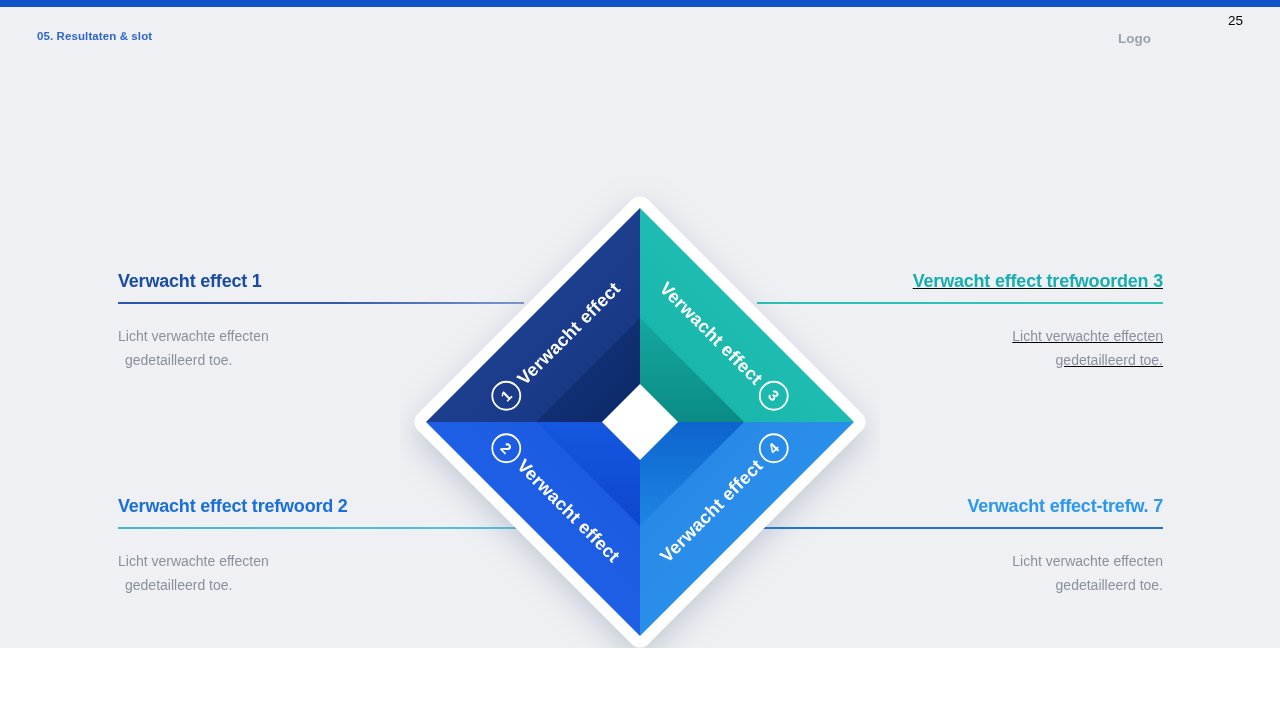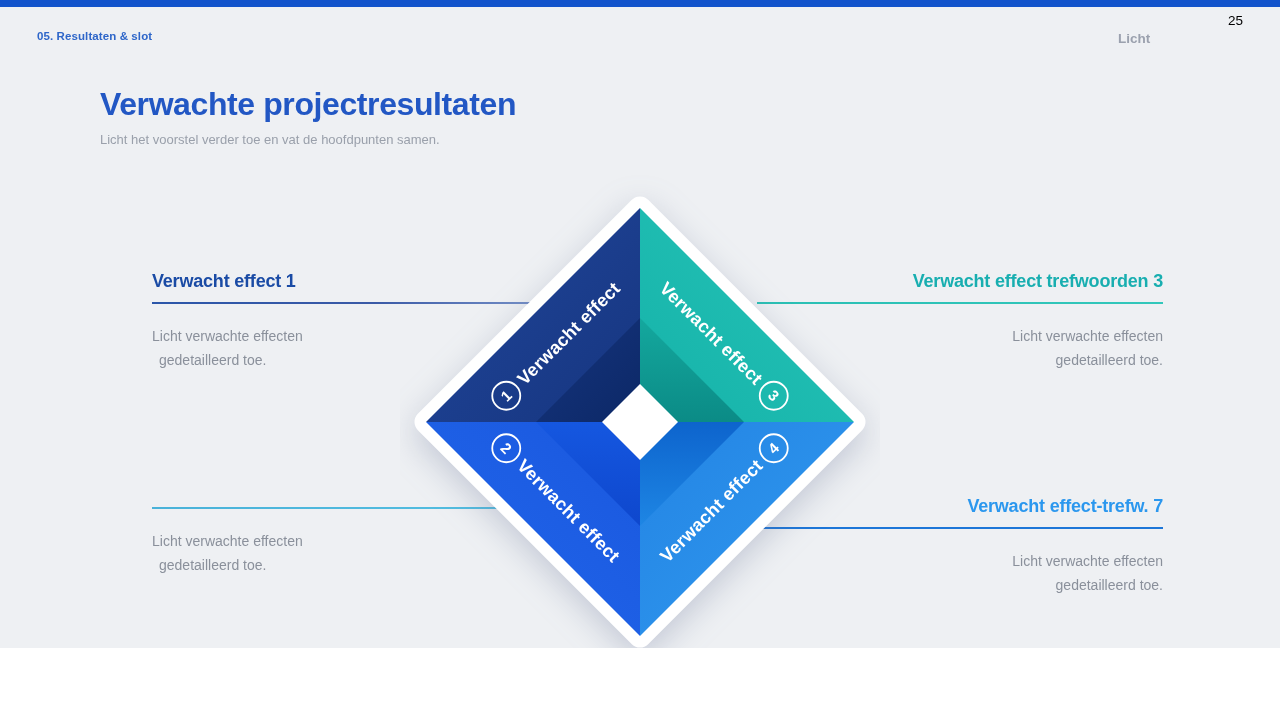--- a/index.html
+++ b/index.html
@@ -31,31 +31,31 @@
 
   .title {
     position:absolute; left:100px; top:86px;
     font-size:32px; font-weight:700; color:#2257c4; letter-spacing:-0.4px;
   }
   .subtitle {
     position:absolute; left:100px; top:132px;
     font-size:13px; font-weight:400; color:#9aa0ab;
   }
 
-  .effect-block { position:absolute; width:406px;margin-left:34px; }
+  .effect-block { position:absolute; width:406px; }
   .effect-block.left  { text-align:left; }
   .effect-block.right { text-align:right; }
   .eb-heading { font-size:18px; font-weight:700; line-height:20px; letter-spacing:-0.2px; }
   .eb-line    { margin-top:11px; height:2px; width:100%; }
   .eb-desc    { margin-top:21px; font-size:14px; line-height:23.5px; color:#8a909b; }
   .effect-block.left .eb-desc .line2 { padding-left:7px; }
 
   .block-1 { left:118px; top:271px; }
   .block-2 { left:118px; top:496px; }
-  .block-3 { right:117px; top:271px; }
+  .block-3 { right:117px; top:271px;text-decoration:underline; }
   .block-4 { right:117px; top:496px; }
 
   .block-1 .eb-heading { color:#1a4ba5; }
   .block-2 .eb-heading { color:#1a6ed8; }
   .block-3 .eb-heading { color:#18aeb0; }
   .block-4 .eb-heading { color:#2b97ee; }
 
   .block-1 .eb-line { background:linear-gradient(90deg,#2b56a9 0%,#3a5aa6 55%,#7d97cc 100%); }
   .block-2 .eb-line { background:linear-gradient(90deg,#49b2d9 0%,#55c0e2 100%); }
   .block-3 .eb-line { background:linear-gradient(90deg,#2abfb4 0%,#32c7bb 100%); }
@@ -71,36 +71,35 @@
   .seg-num   { font-size:15px; font-weight:400; }
 </style>
 </head>
 <body>
 
 <div class="slide">
 
   <div class="top-bar"></div>
 
   <div class="breadcrumb">05. Resultaten &amp; slot</div>
-  <div class="logo">Licht</div>
+  <div class="logo">Logo</div>
   <div class="page-num">25</div>
 
-  <div class="title">Verwachte projectresultaten</div>
-  <div class="subtitle">Licht het voorstel verder toe en vat de hoofdpunten samen.</div>
 
   <div class="effect-block left block-1">
     <div class="eb-heading">Verwacht effect 1</div>
     <div class="eb-line"></div>
     <div class="eb-desc">
       <div class="line1">Licht verwachte effecten</div>
       <div class="line2">gedetailleerd toe.</div>
     </div>
   </div>
 
   <div class="effect-block left block-2">
+    <div class="eb-heading">Verwacht effect trefwoord 2</div>
     <div class="eb-line"></div>
     <div class="eb-desc">
       <div class="line1">Licht verwachte effecten</div>
       <div class="line2">gedetailleerd toe.</div>
     </div>
   </div>
 
   <div class="effect-block right block-3">
     <div class="eb-heading">Verwacht effect trefwoorden 3</div>
     <div class="eb-line"></div>

